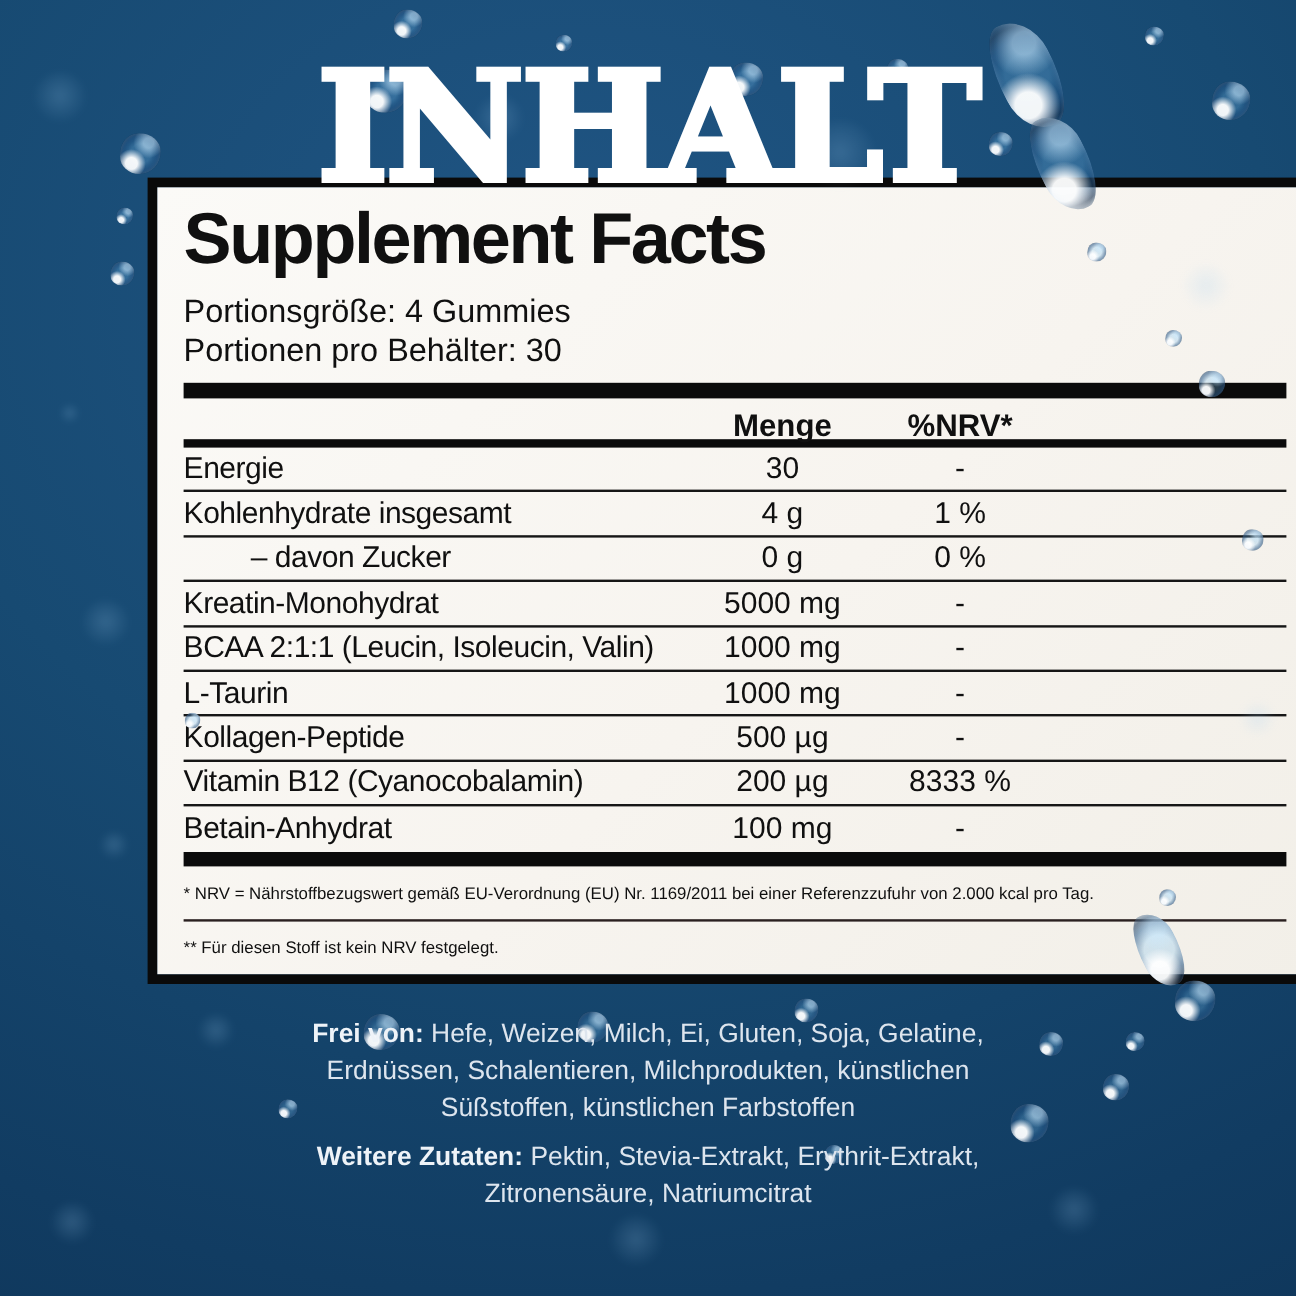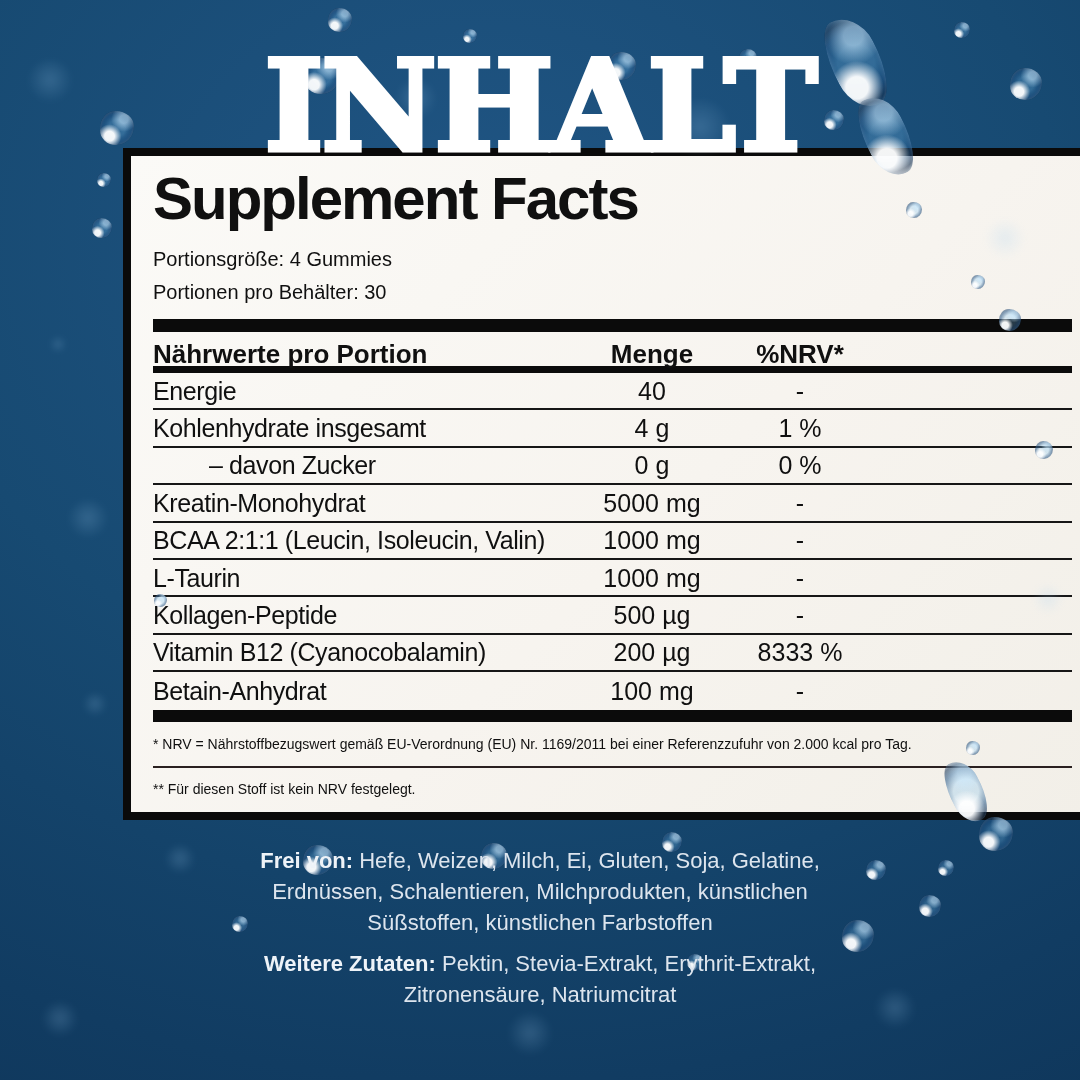--- a/index.html
+++ b/index.html
@@ -46,21 +46,21 @@
     left:123px; top:148px; width:977px; height:672px;
     background:linear-gradient(135deg, #fbfaf7 0%, #f7f4ef 55%, #f2efe8 100%);
     border:8px solid #0a0a0a;
     padding:8px 20px 0 22px;
     color:#101010;
   }
   .sf-title{
     font-size:60px; line-height:62px; font-weight:bold; letter-spacing:-2px;
     padding-top:4px;
   }
-  .serving-info{ margin-top:13px; font-size:20px; line-height:33px; }
+  .serving-info{ margin-top:13px; font-size:27px; line-height:33px; }
   .bar{ background:#0b0b0b; }
   .bar.b1{ height:13px; margin-top:10px; }
   .bar.b2{ height:12px; }
   .thead{
     position:relative; height:41px; border-bottom:7px solid #0b0b0b;
     font-weight:bold; font-size:26px;
   }
   .thead .h-name{ position:absolute; left:0; top:7px; }
   .h-amt{ position:absolute; left:409px; width:180px; text-align:center; top:7px; }
   .h-nrv{ position:absolute; left:577px; width:140px; text-align:center; top:7px; }
@@ -142,28 +142,27 @@
 <h1 id="page-title">INHALT</h1>
 
 <section id="facts-panel">
   <h2 class="sf-title">Supplement Facts</h2>
   <div class="serving-info">
     <div>Portionsgröße: 4 Gummies</div>
     <div>Portionen pro Behälter: 30</div>
   </div>
   <div class="bar b1"></div>
   <div class="thead">
-    <span class="h-name">Nährwerte pro Portion</span>
     <span class="h-amt">Menge</span>
     <span class="h-nrv">%NRV*</span>
   </div>
   <div id="rows">
       <div class="trow">
         <span class="c-name">Energie</span>
-        <span class="c-amt">40</span>
+        <span class="c-amt">30</span>
         <span class="c-nrv">-</span>
       </div>
       <div class="trow">
         <span class="c-name">Kohlenhydrate insgesamt</span>
         <span class="c-amt">4 g</span>
         <span class="c-nrv">1 %</span>
       </div>
       <div class="trow indent">
         <span class="c-name">– davon Zucker</span>
         <span class="c-amt">0 g</span>

